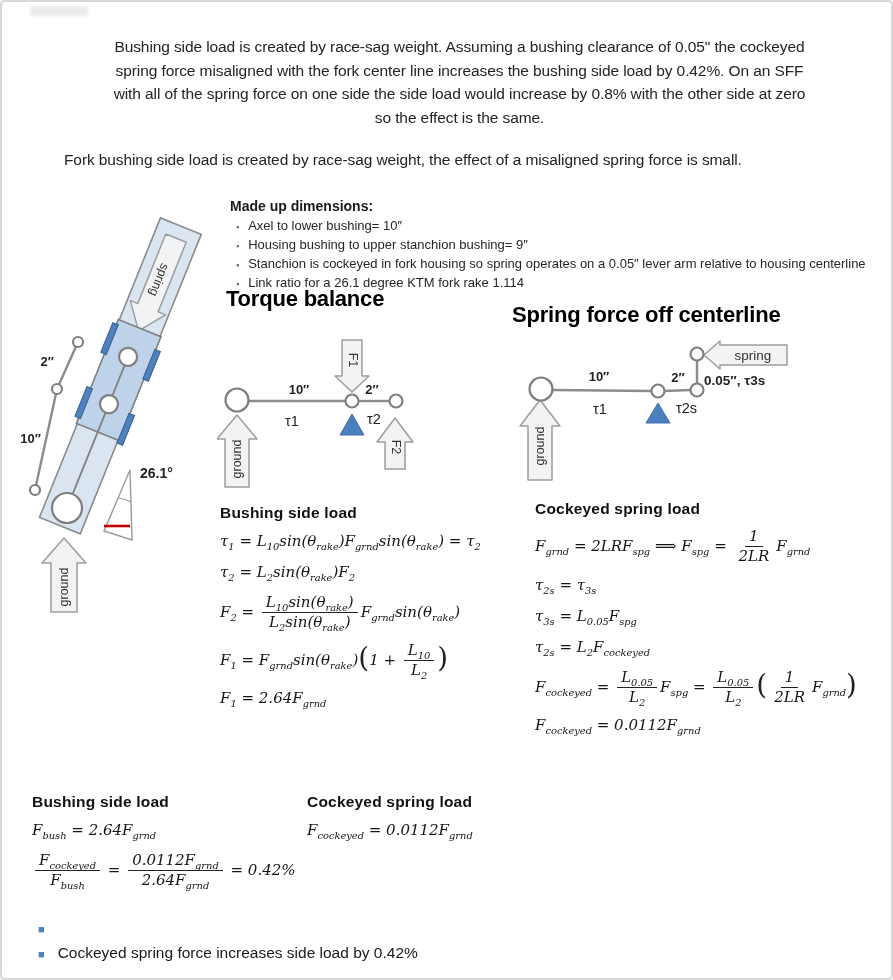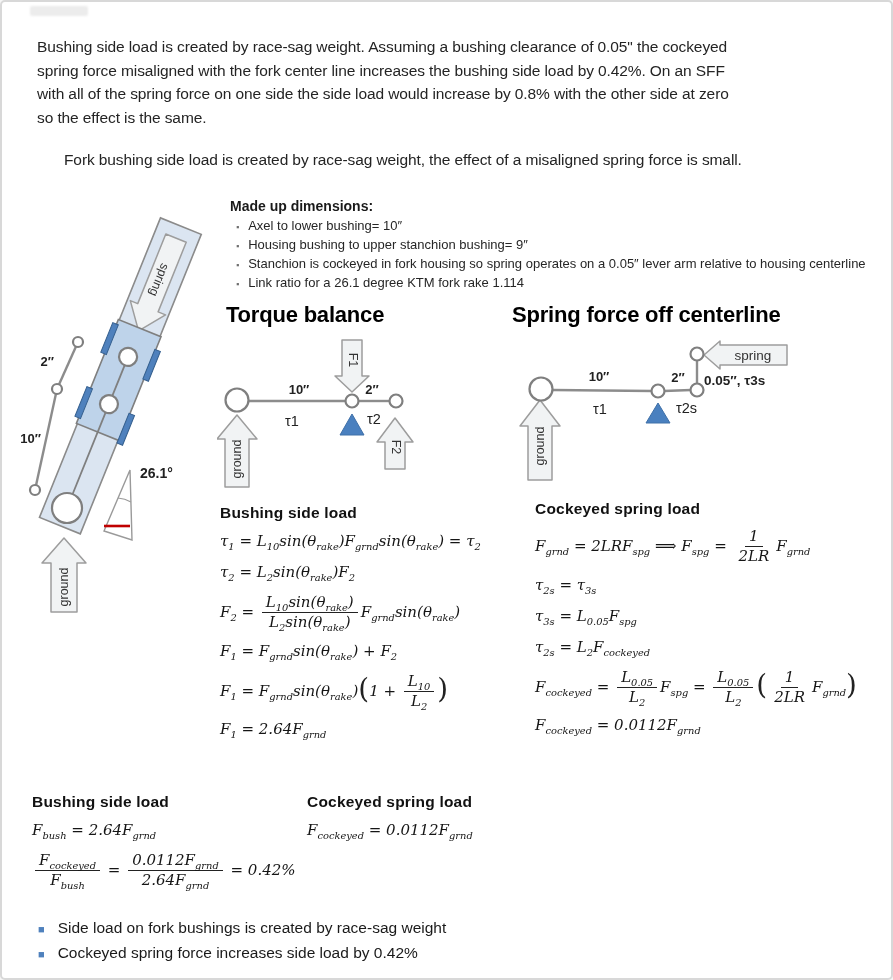--- a/index.html
+++ b/index.html
@@ -5,28 +5,28 @@
   html,body{margin:0;padding:0;background:#f5f5f5;}
   .page{
     position:relative; width:893px; height:980px; background:#ffffff;
     border:2px solid #d8d8d8; border-radius:5px; box-sizing:border-box;
     font-family:"Liberation Sans", sans-serif; color:#1f1f1f; overflow:hidden;
     margin:0 auto;
   }
   .abs{position:absolute;}
   .smudge{left:28px;top:4px;width:58px;height:10px;background:#ececec;border-radius:2px;filter:blur(1px);}
   .para{font-size:15.5px;line-height:23.5px;letter-spacing:-0.1px;white-space:pre-line;color:#242424;}
-  .intro{left:35px;top:33px;width:845px;}
+  .intro{left:35px;top:33px;width:845px;text-align:center;}
   .summary{left:46px;top:146px;width:845px;margin-left:16px;}
   .dims{left:228px;top:196px;width:660px;}
   .dims-heading{font-size:14px;font-weight:bold;color:#1a1a1a;margin-bottom:3px;}
   .dims-list .row{display:flex;align-items:flex-start;font-size:13px;line-height:17px;color:#262626;}
   .dims-list .marker{color:#6e6e6e;font-size:9px;margin:2px 9px 0 6px;flex:none;}
   .big-heading{font-size:22px;font-weight:800;letter-spacing:-0.2px;color:#000;}
-  .h-torque{left:224px;top:300px;}
+  .h-torque{left:224px;top:284px;}
   .h-spring{left:510px;top:300px;}
   .eq-col{width:330px;}
   .eq-heading{font-size:15.5px;font-weight:bold;color:#111;margin-bottom:10px;letter-spacing:0.2px;}
   .col1{left:218px;top:502px;}
   .col2{left:533px;top:498px;}
   .res1{left:30px;top:791px;}
   .res2{left:305px;top:791px;}
   .math{font-family:"DejaVu Serif", serif;font-style:italic;font-size:15px;color:#151515;}
   .eq{margin-bottom:10px;min-height:21px;}
   .math sub{font-size:0.66em;font-style:italic;line-height:0;}
@@ -173,21 +173,20 @@
 
   <div class="abs eq-col col1">
     <div class="eq-heading">Bushing side load</div>
     <div>
         <div class="eq math">τ<sub>1</sub> = L<sub>10</sub>sin(θ<sub>rake</sub>)F<sub>grnd</sub>sin(θ<sub>rake</sub>) = τ<sub>2</sub></div>
         <div class="eq math">τ<sub>2</sub> = L<sub>2</sub>sin(θ<sub>rake</sub>)F<sub>2</sub></div>
         <div class="eq math">F<sub>2</sub> = <span class="frac">
             <span class="num">L<sub>10</sub>sin(θ<sub>rake</sub>)</span>
             <span class="den">L<sub>2</sub>sin(θ<sub>rake</sub>)</span>
           </span>F<sub>grnd</sub>sin(θ<sub>rake</sub>)</div>
-        <div class="eq math">F<sub>1</sub> = F<sub>grnd</sub>sin(θ<sub>rake</sub>) + F<sub>2</sub></div>
         <div class="eq math">F<sub>1</sub> = F<sub>grnd</sub>sin(θ<sub>rake</sub>)<span class="bigp">(</span>1 + <span class="frac">
             <span class="num">L<sub>10</sub></span>
             <span class="den">L<sub>2</sub></span>
           </span><span class="bigp">)</span></div>
         <div class="eq math">F<sub>1</sub> = 2.64F<sub>grnd</sub></div>
       </div>
   </div>
 
   <div class="abs eq-col col2">
     <div class="eq-heading">Cockeyed spring load</div>
@@ -230,21 +229,20 @@
   <div class="abs eq-col res2">
     <div class="eq-heading">Cockeyed spring load</div>
     <div>
         <div class="eq math">F<sub>cockeyed</sub> = 0.0112F<sub>grnd</sub></div>
       </div>
   </div>
 
   <div class="abs conclusions">
       <div class="row">
         <span class="marker">■</span>
-        <span>Side load on fork bushings is created by race-sag weight</span>
       </div>
       <div class="row">
         <span class="marker">■</span>
         <span>Cockeyed spring force increases side load by 0.42%</span>
       </div>
     </div>
 
 </div>
 
 </body></html>

